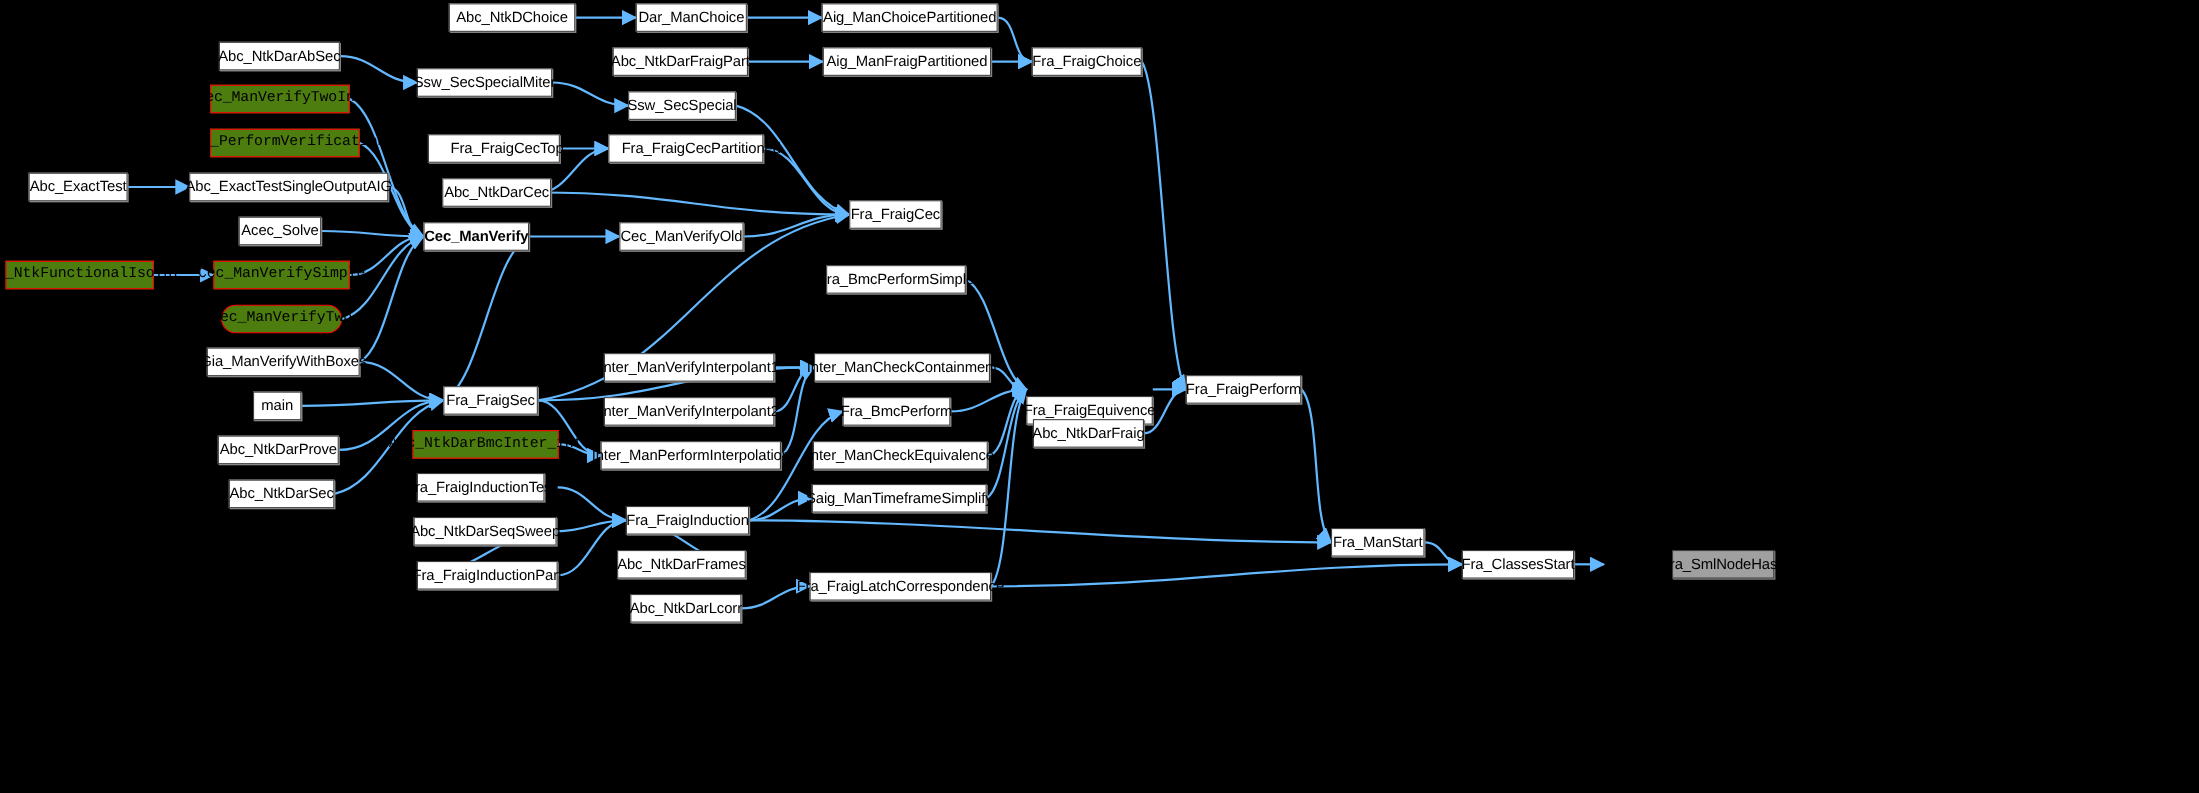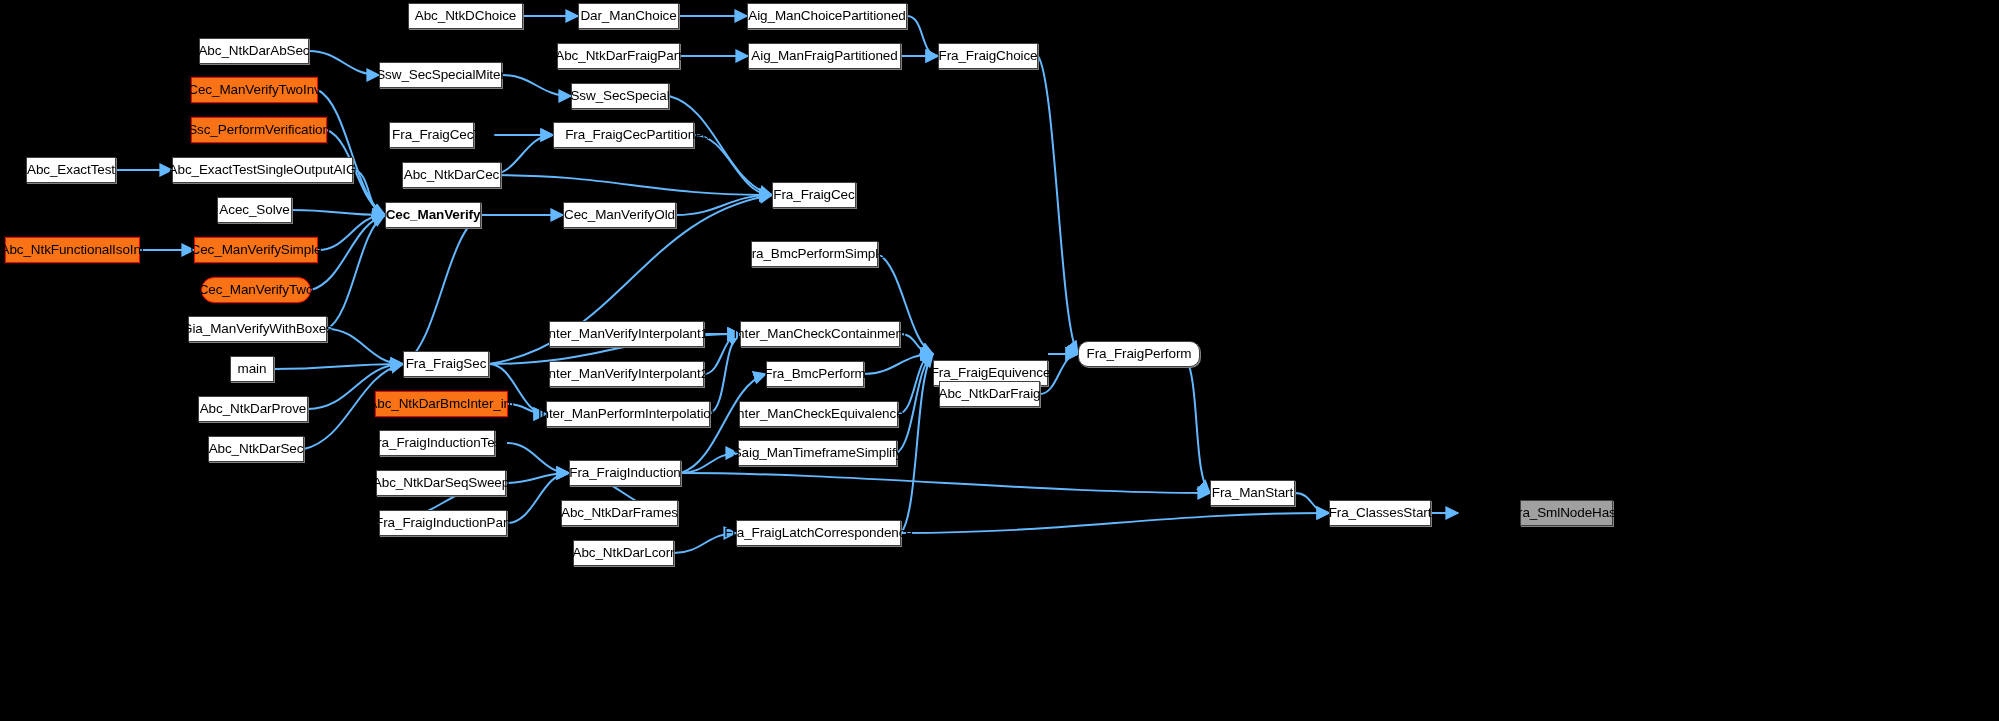--- a/index.html
+++ b/index.html
@@ -42,23 +42,24 @@
     border: 1px solid #404040;
     box-shadow: 1px 1px 0 0 #808080;
     font-size: 13.5px;
     line-height: 1;
     color: #000000;
     white-space: nowrap;
     letter-spacing: -0.1px;
     cursor: pointer;
   }
   .gnode.red {
-    background: #f97316;
+    background: #4d7c0f;
     border: 1.5px solid #ff0000;
     box-shadow: none;
+    font-family: Liberation Mono, monospace;
   }
   .gnode.current {
     background: #a0a0a0;
     border: 1px solid #404040;
     box-shadow: 1px 1px 0 0 #808080;
   }
   .gnode .lbl {
     pointer-events: none;
   }
 </style>
@@ -159,21 +160,21 @@
       </div>
       <div class="gnode" style="left: 571px; top: 83px; width: 98px;">
         <span class="lbl">Ssw_SecSpecial</span>
       </div>
       <div class="gnode red" style="left: 191px; top: 77px; width: 127px;">
         <span class="lbl">Cec_ManVerifyTwoInv</span>
       </div>
       <div class="gnode red" style="left: 191px; top: 117px; width: 136px;">
         <span class="lbl">Ssc_PerformVerification</span>
       </div>
-      <div class="gnode" style="left: 389px; top: 122px; width: 85px; padding-left: 24px;">
+      <div class="gnode" style="left: 389px; top: 122px; width: 120px; padding-left: 24px;">
         <span class="lbl">Fra_FraigCecTop</span>
       </div>
       <div class="gnode" style="left: 553px; top: 122px; width: 141px; padding-left: 28px;">
         <span class="lbl">Fra_FraigCecPartitioned</span>
       </div>
       <div class="gnode" style="left: 26px; top: 157px; width: 90px;">
         <span class="lbl">Abc_ExactTest</span>
       </div>
       <div class="gnode" style="left: 172px; top: 157px; width: 181px;">
         <span class="lbl">Abc_ExactTestSingleOutputAIG</span>
@@ -210,21 +211,21 @@
       </div>
       <div class="gnode" style="left: 549px; top: 321px; width: 155px;">
         <span class="lbl">Inter_ManVerifyInterpolant1</span>
       </div>
       <div class="gnode" style="left: 740px; top: 321px; width: 160px;">
         <span class="lbl">Inter_ManCheckContainment</span>
       </div>
       <div class="gnode" style="left: 933px; top: 360px; width: 115px;">
         <span class="lbl">Fra_FraigEquivence</span>
       </div>
-      <div class="gnode" style="left: 1078px; top: 341px; width: 122px; border-radius: 10px;">
+      <div class="gnode" style="left: 1078px; top: 341px; width: 105px;">
         <span class="lbl">Fra_FraigPerform</span>
       </div>
       <div class="gnode" style="left: 403px; top: 351px; width: 86px;">
         <span class="lbl">Fra_FraigSec</span>
       </div>
       <div class="gnode" style="left: 230px; top: 356px; width: 44px;">
         <span class="lbl">main</span>
       </div>
       <div class="gnode" style="left: 549px; top: 361px; width: 155px;">
         <span class="lbl">Inter_ManVerifyInterpolant2</span>

